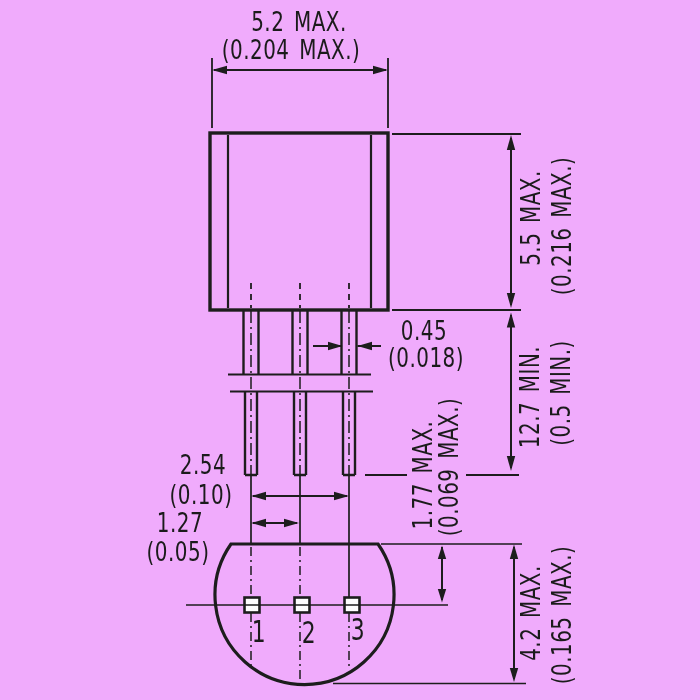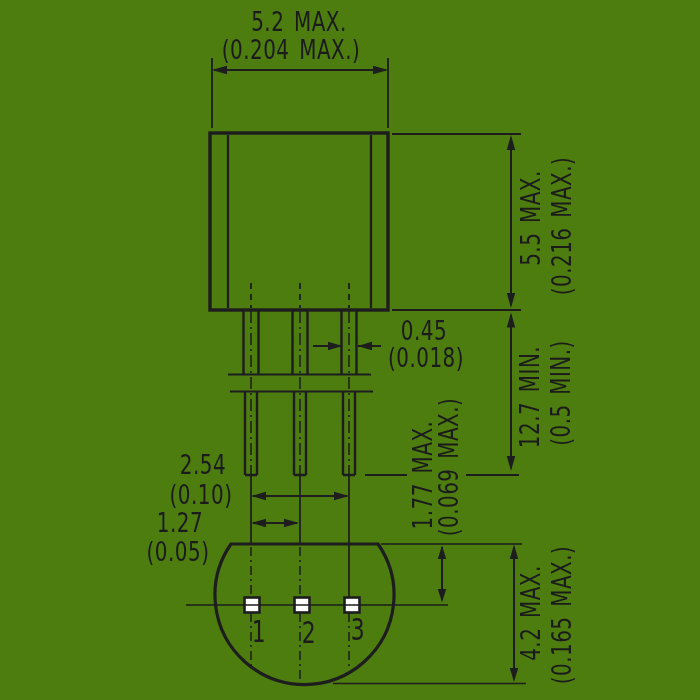--- a/index.html
+++ b/index.html
@@ -1,17 +1,17 @@
 <!DOCTYPE html>
 <html><head>
 <meta charset="utf-8">
 <style>
   html,body{margin:0;padding:0;background:#ffffff;}
   .canvas{
-    position:relative;width:700px;height:700px;background:#4d7c0f;overflow:hidden;
+    position:relative;width:700px;height:700px;background:#f0abfc;overflow:hidden;
     font-family:"DejaVu Sans","Liberation Sans",sans-serif;
   }
   .canvas svg{position:absolute;left:0;top:0;}
   .lw{stroke:#1d1d1d;fill:none;}
   .ah{fill:#1d1d1d;stroke:none;}
   .sq{fill:#fefefe;stroke:#1d1d1d;}
   .lbl{
     position:absolute;
     font-size:21px;color:#1b1b1b;white-space:nowrap;
     letter-spacing:0.5px;word-spacing:3px;line-height:1;

